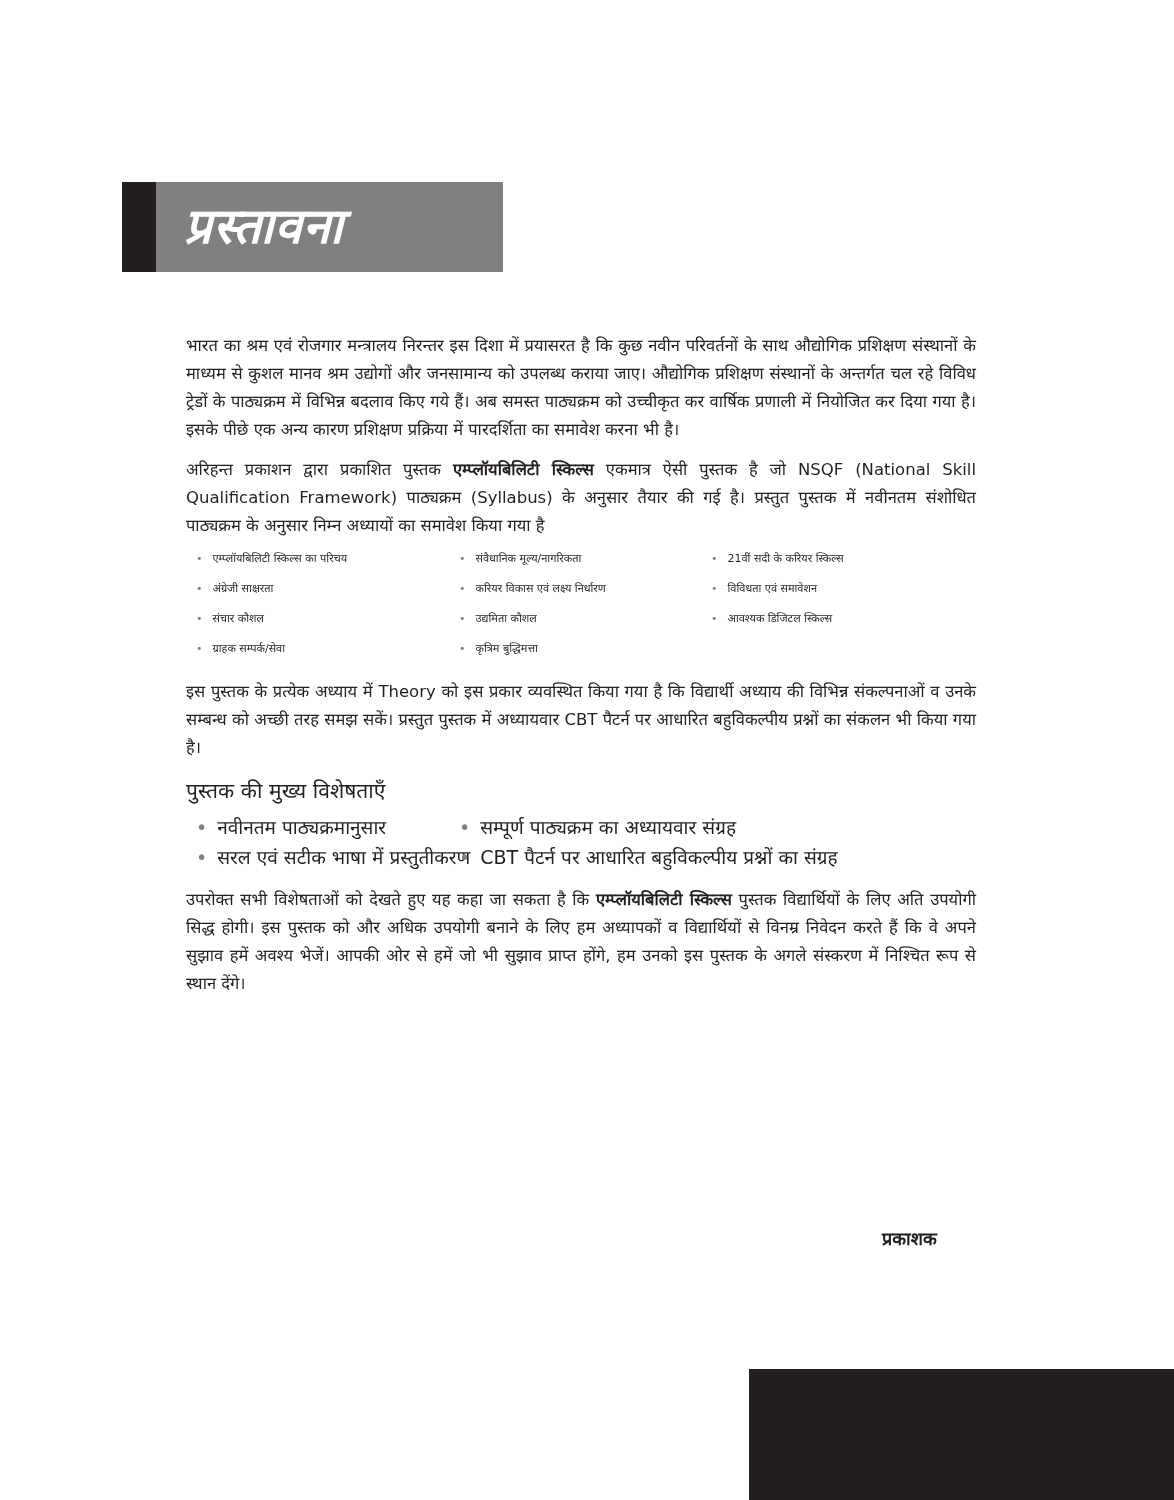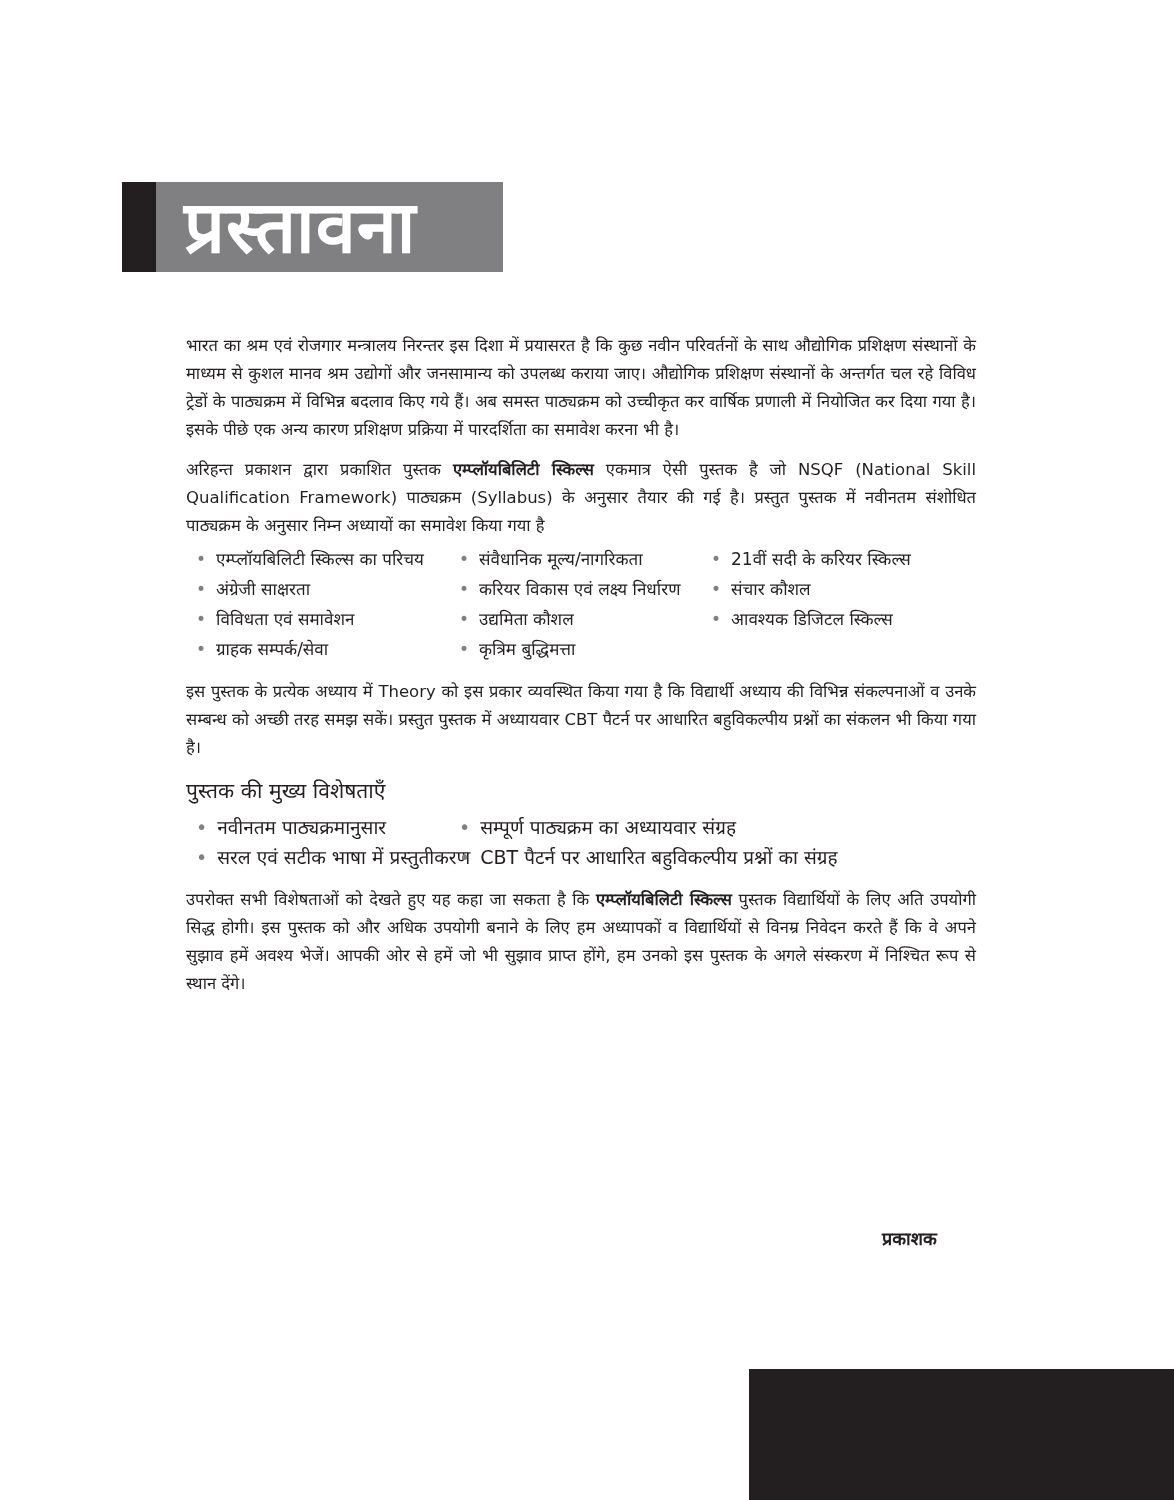--- a/index.html
+++ b/index.html
@@ -7,33 +7,33 @@
     width: 1174px; height: 1500px; position: relative; overflow: hidden;
     background: #ffffff; color: #231f20;
     font-family: "DejaVu Sans", "Liberation Sans", sans-serif;
   }
   .title-block {
     position: absolute; left: 122px; top: 182px; width: 381px; height: 90px;
     background: #808083; display: flex;
   }
   .title-bar { width: 34px; height: 100%; background: #231f20; }
   .title-text {
-    flex: 1; color: #ffffff; font-weight: bold; font-size: 72px;
-    line-height: 90px; padding-left: 28px; letter-spacing: 1px; white-space: nowrap;
+    flex: 1; color: #ffffff; font-weight: bold; font-size: 49px;
+    line-height: 90px; padding-left: 28px; letter-spacing: 1px; white-space: nowrap; font-style: italic;
   }
   .content {
     position: absolute; left: 186px; top: 332px; width: 790px;
     font-size: 16.5px; line-height: 28px;
   }
   .para { margin: 0 0 12px 0; text-align: justify; }
   .para b { font-weight: bold; }
   .bullets {
     display: grid; grid-template-columns: 263px 252px 260px;
     margin: -8px 0 14px 10px; padding: 0; list-style: none;
-    font-size: 17px; line-height: 30px;
+    font-size: 11px; line-height: 30px;
   }
   .bullets li { white-space: nowrap; }
   .bullets li::before { content: "\2022"; color: #808083; margin-right: 10px; }
   .features {
     display: grid; grid-template-columns: 263px 500px;
     margin: 0 0 14px 10px; padding: 0; list-style: none;
     font-size: 19px; line-height: 30px;
   }
   .features li { white-space: nowrap; }
   .features li::before { content: "\2022"; color: #808083; margin-right: 10px; }
@@ -58,22 +58,22 @@
   <p class="para">भारत का श्रम एवं रोजगार मन्त्रालय निरन्तर इस दिशा में प्रयासरत है कि कुछ नवीन परिवर्तनों के साथ औद्योगिक प्रशिक्षण संस्थानों के माध्यम से कुशल मानव श्रम उद्योगों और जनसामान्य को उपलब्ध कराया जाए। औद्योगिक प्रशिक्षण संस्थानों के अन्तर्गत चल रहे विविध ट्रेडों के पाठ्यक्रम में विभिन्न बदलाव किए गये हैं। अब समस्त पाठ्यक्रम को उच्चीकृत कर वार्षिक प्रणाली में नियोजित कर दिया गया है। इसके पीछे एक अन्य कारण प्रशिक्षण प्रक्रिया में पारदर्शिता का समावेश करना भी है।</p>
 
   <p class="para"><span>अरिहन्त प्रकाशन द्वारा प्रकाशित पुस्तक </span><b>एम्प्लॉयबिलिटी स्किल्स</b><span> एकमात्र ऐसी पुस्तक है जो NSQF (National Skill Qualification Framework) पाठ्यक्रम (Syllabus) के अनुसार तैयार की गई है। प्रस्तुत पुस्तक में नवीनतम संशोधित पाठ्यक्रम के अनुसार निम्न अध्यायों का समावेश किया गया है</span></p>
 
   <ul class="bullets">
     <li>एम्प्लॉयबिलिटी स्किल्स का परिचय</li>
     <li>संवैधानिक मूल्य/नागरिकता</li>
     <li>21वीं सदी के करियर स्किल्स</li>
     <li>अंग्रेजी साक्षरता</li>
     <li>करियर विकास एवं लक्ष्य निर्धारण</li>
+    <li>विविधता एवं समावेशन</li>
     <li>संचार कौशल</li>
-    <li>विविधता एवं समावेशन</li>
     <li>उद्यमिता कौशल</li>
     <li>आवश्यक डिजिटल स्किल्स</li>
     <li>ग्राहक सम्पर्क/सेवा</li>
     <li>कृत्रिम बुद्धिमत्ता</li>
   </ul>
 
   <p class="para">इस पुस्तक के प्रत्येक अध्याय में Theory को इस प्रकार व्यवस्थित किया गया है कि विद्यार्थी अध्याय की विभिन्न संकल्पनाओं व उनके सम्बन्ध को अच्छी तरह समझ सकें। प्रस्तुत पुस्तक में अध्यायवार CBT पैटर्न पर आधारित बहुविकल्पीय प्रश्नों का संकलन भी किया गया है।</p>
 
   <div class="section-heading">पुस्तक की मुख्य विशेषताएँ</div>
   <ul class="features">

